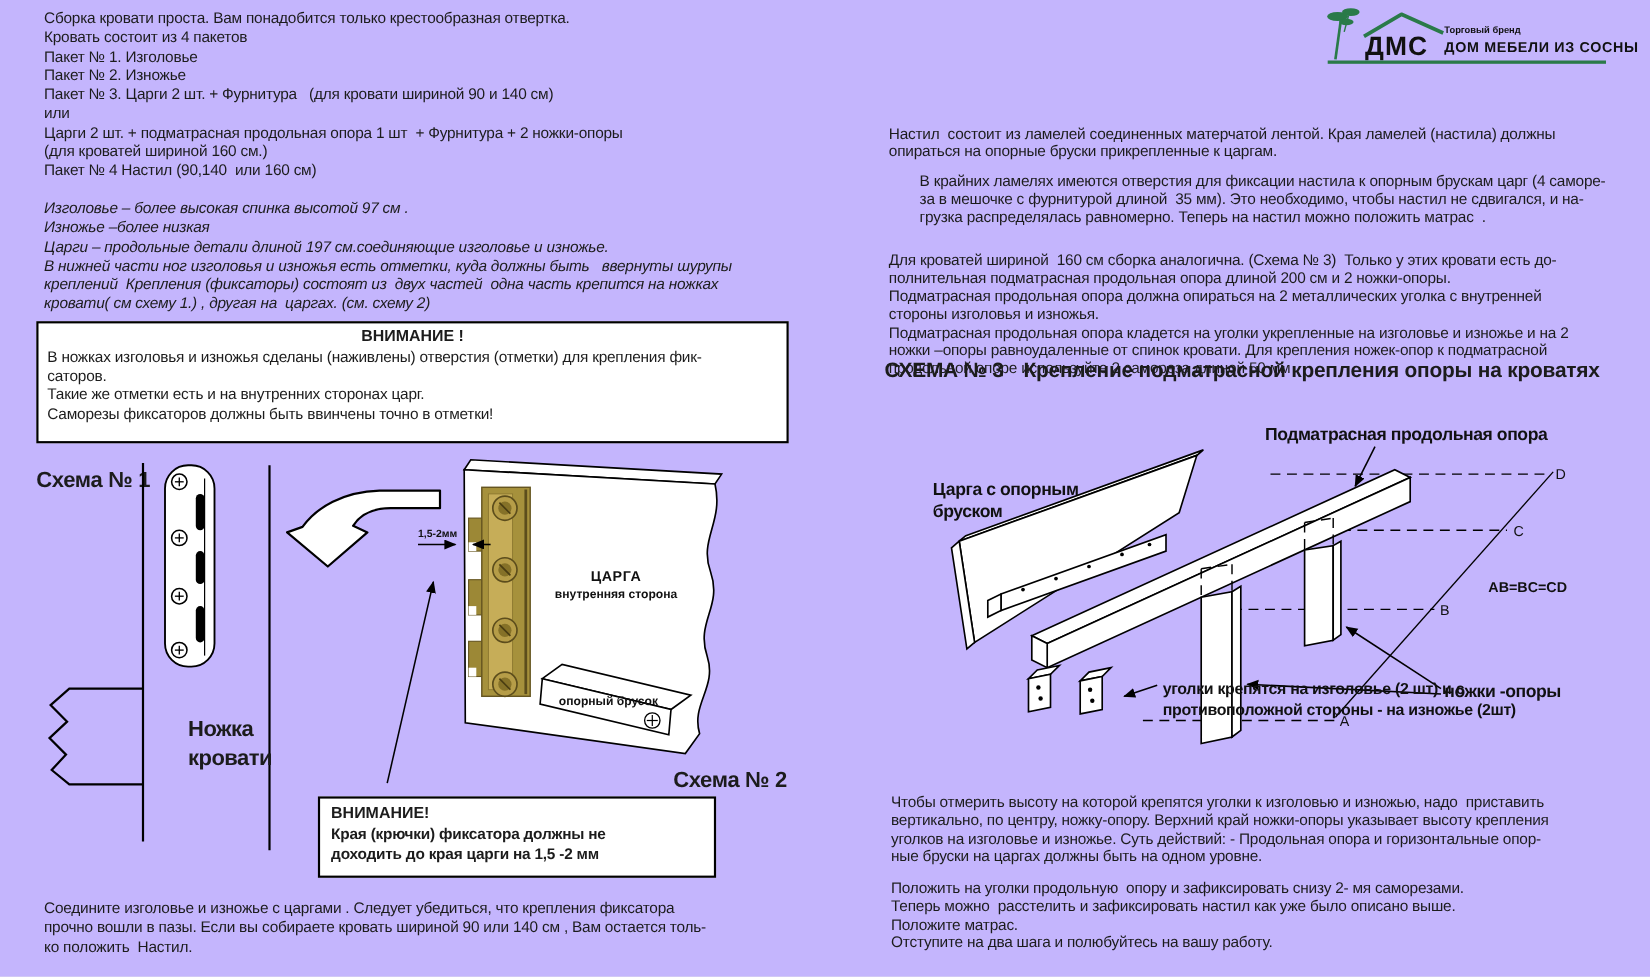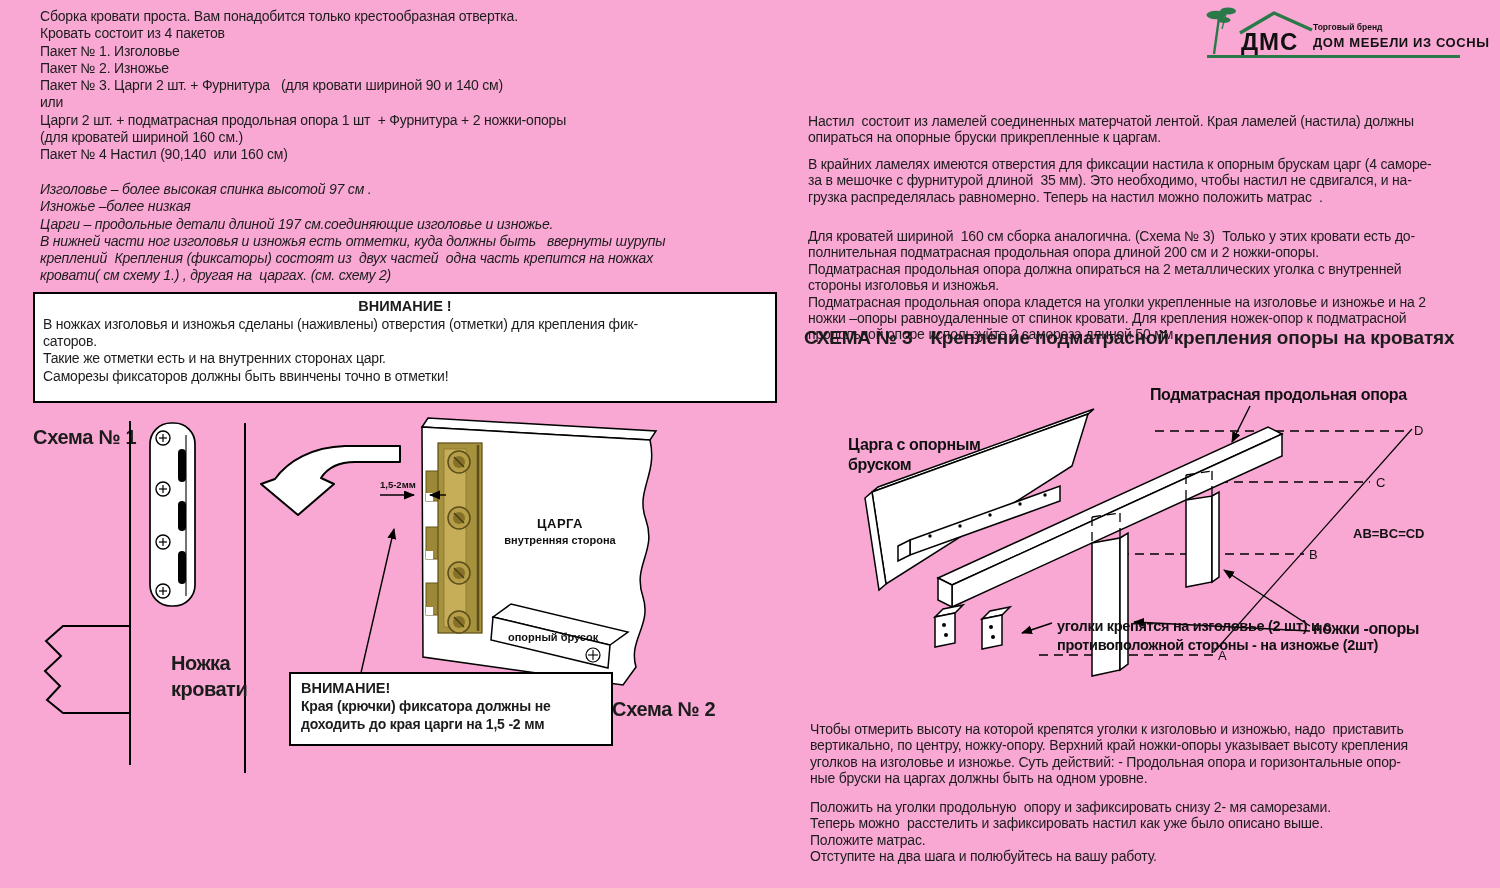--- a/index.html
+++ b/index.html
@@ -1,16 +1,16 @@
 <!DOCTYPE html>
 <html><head>
 <meta charset="utf-8">
 <style>
   html,body{margin:0;padding:0;background:#e8e8e8;}
-  #page{position:relative;width:1500px;height:888px;background:#f9a8d4;overflow:hidden;
+  #page{position:relative;width:1500px;height:888px;background:#c4b5fd;overflow:hidden;
         font-family:"Liberation Sans",sans-serif;color:#1c1c1c;}
   .abs{position:absolute;}
   .para{position:absolute;white-space:pre;font-size:14px;line-height:17.3px;letter-spacing:-0.2px;}
   .rpara{line-height:16.4px;margin-top:33px;}
   .warnbox{position:absolute;border:2px solid #000;background:#fff;box-sizing:border-box;}
   .warnbox .wtitle{text-align:center;font-weight:bold;font-size:14.5px;margin:4px 0 2px 0;}
   .warnbox .wlines{white-space:pre;font-size:14px;line-height:17.2px;letter-spacing:-0.2px;padding:0 8px;}
   .warnbox2{padding:5px 10px;font-weight:bold;font-size:14px;}
   .warnbox2 .wtitle2{font-weight:bold;font-size:14.5px;line-height:18px;text-align:left;}
   .warnbox2 .wlines2{white-space:pre;font-size:14px;line-height:18px;letter-spacing:-0.2px;}
@@ -39,21 +39,21 @@
 (для кроватей шириной 160 см.)
 Пакет № 4 Настил (90,140  или 160 см)</div>
 
   <div class="para" style="left:40px;top:181px;font-style:italic;">Изголовье – более высокая спинка высотой 97 см .
 Изножье –более низкая
 Царги – продольные детали длиной 197 см.соединяющие изголовье и изножье.
 В нижней части ног изголовья и изножья есть отметки, куда должны быть   ввернуты шурупы
 креплений  Крепления (фиксаторы) состоят из  двух частей  одна часть крепится на ножках
 кровати( см схему 1.) , другая на  царгах. (см. схему 2)</div>
 
-  <div class="warnbox" style="left:33px;top:292px;width:744px;height:111px;">
+  <div class="warnbox" style="left:33px;top:292px;width:684px;height:111px;">
     <div class="wtitle">ВНИМАНИЕ !</div>
     <div class="wlines">В ножках изголовья и изножья сделаны (наживлены) отверстия (отметки) для крепления фик-
 саторов.
 Такие же отметки есть и на внутренних сторонах царг.
 Саморезы фиксаторов должны быть ввинчены точно в отметки!</div>
   </div>
 
   <div class="schema-title" style="left:33px;top:426px;">Схема № 1</div>
 
   <svg class="abs" style="left:30px;top:405px;" width="700" height="395" viewBox="0 0 700 395">
@@ -156,45 +156,48 @@
 
       <line x1="322" y1="307" x2="364" y2="124" class="dln" marker-end="url(#ah)"></line>
     </g>
   </svg>
 
   <div class="leg-label" style="left:171px;top:650px;">Ножка
 кровати</div>
 
   <div class="schema-title" style="left:612px;top:698px;">Схема № 2</div>
 
-  <div class="warnbox warnbox2" style="left:289px;top:672px;width:324px;height:74px;">
+  <div class="warnbox warnbox2" style="left:289px;top:724px;width:362px;height:74px;">
     <div class="wtitle2">ВНИМАНИЕ!</div>
     <div class="wlines2">Края (крючки) фиксатора должны не
 доходить до края царги на 1,5 -2 мм</div>
   </div>
 
+  <div class="para" style="left:40px;top:817px;">Соедините изголовье и изножье с царгами . Следует убедиться, что крепления фиксатора
+прочно вошли в пазы. Если вы собираете кровать шириной 90 или 140 см , Вам остается толь-
+ко положить  Настил.</div>
 
   <svg class="abs" style="left:1200px;top:2px;" width="270" height="62" viewBox="0 0 270 62">
     <g>
       <ellipse cx="16" cy="13" rx="9.5" ry="4.2" fill="#2a7a49"></ellipse>
       <ellipse cx="28" cy="9" rx="8" ry="3.6" fill="#2a7a49"></ellipse>
       <ellipse cx="24" cy="18" rx="6.5" ry="3" fill="#2a7a49"></ellipse>
       <path d="M19,16 L14,52" stroke="#2a7a49" stroke-width="2.4" fill="none"></path>
       <path d="M26,12 L22,27" stroke="#2a7a49" stroke-width="1.3" fill="none"></path>
     </g>
     <path d="M40,31 L74,11 L112,28" fill="none" stroke="#2a7a49" stroke-width="3.4" stroke-linejoin="round"></path>
     <text x="41" y="48" font-size="24" font-weight="bold" fill="#2a7a49" letter-spacing="1">ДМС</text>
     <text x="113" y="28" font-size="8.5" font-weight="bold" fill="#2a7a49">Торговый бренд</text>
     <text x="113" y="45" font-size="13" font-weight="bold" fill="#2a7a49" letter-spacing="0.6">ДОМ МЕБЕЛИ ИЗ СОСНЫ</text>
     <rect x="7" y="53" width="253" height="3" fill="#2a7a49"></rect>
   </svg>
 
   <div class="para rpara" style="left:808px;top:80px;">Настил  состоит из ламелей соединенных матерчатой лентой. Края ламелей (настила) должны
 опираться на опорные бруски прикрепленные к царгам.</div>
-  <div class="para rpara" style="left:808px;top:123px;">В крайних ламелях имеются отверстия для фиксации настила к опорным брускам царг (4 саморе-
+  <div class="para rpara" style="left:836px;top:123px;">В крайних ламелях имеются отверстия для фиксации настила к опорным брускам царг (4 саморе-
 за в мешочке с фурнитурой длиной  35 мм). Это необходимо, чтобы настил не сдвигался, и на-
 грузка распределялась равномерно. Теперь на настил можно положить матрас  .</div>
   <div class="para rpara" style="left:808px;top:195px;">Для кроватей шириной  160 см сборка аналогична. (Схема № 3)  Только у этих кровати есть до-
 полнительная подматрасная продольная опора длиной 200 см и 2 ножки-опоры.
 Подматрасная продольная опора должна опираться на 2 металлических уголка с внутренней
 стороны изголовья и изножья.
 Подматрасная продольная опора кладется на уголки укрепленные на изголовье и изножье и на 2
 ножки –опоры равноудаленные от спинок кровати. Для крепления ножек-опор к подматрасной
 продольной опоре используйте 2 самореза длиной 50 мм</div>
 

